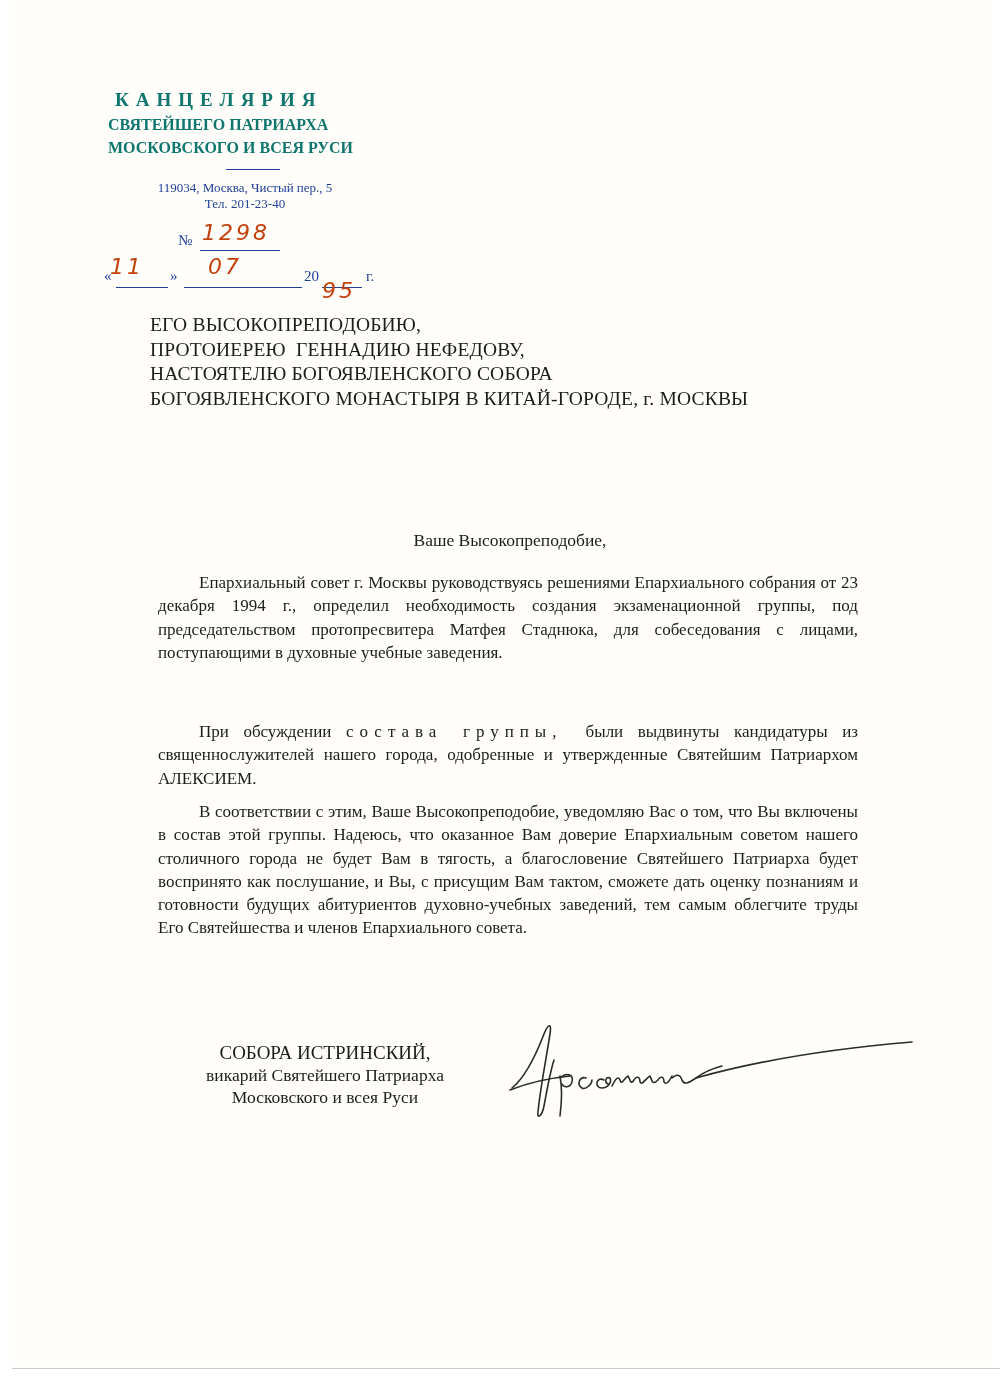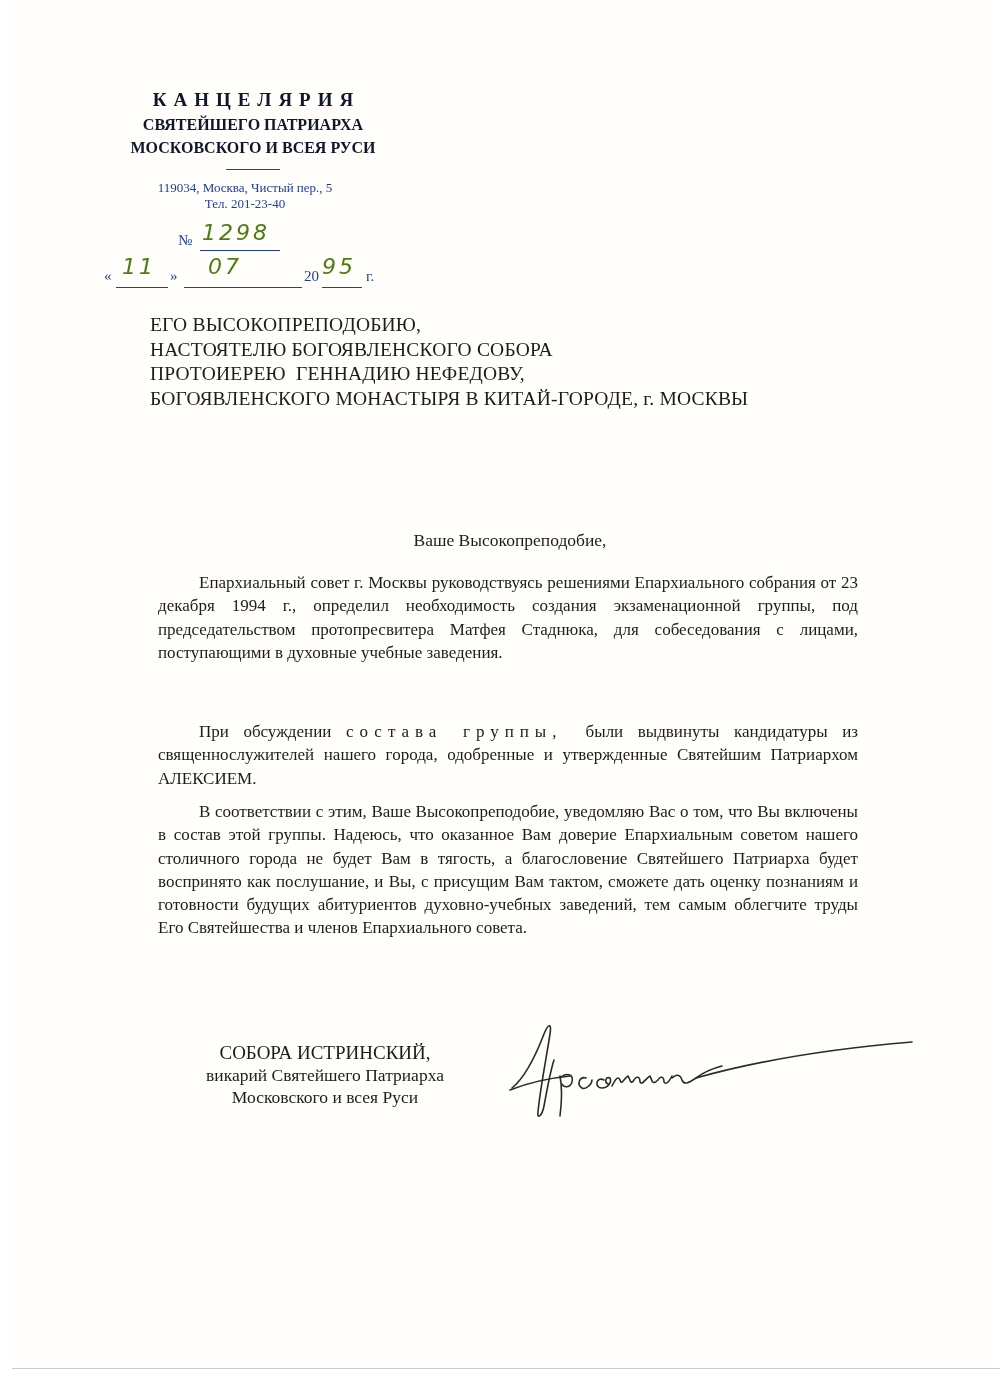--- a/index.html
+++ b/index.html
@@ -13,21 +13,21 @@
       position: absolute; left: 12px; top: 0; width: 980px; height: 1366px;
       background: #fffefa;
     }
     .bottom-rule {
       position: absolute; left: 12px; top: 1368px; width: 988px; height: 1px;
       background: #c9ccd2;
     }
     
     .letterhead {
       position: absolute; left: 108px; top: 88px; width: 290px;
-      text-align: center; color: #0f172a;
+      color: #0f766e;
     }
     .lh-title {
       font-size: 19px; font-weight: bold; letter-spacing: 7px;
       line-height: 24px; margin-left: 7px;
     }
     .lh-sub {
       font-size: 16px; font-weight: bold; line-height: 21px; margin-top: 2px;
     }
     .lh-rule {
       width: 54px; height: 1px; background: #1f3f9a;
@@ -40,21 +40,21 @@
     
     .num-row {
       position: absolute; left: 178px; top: 222px; height: 30px; color: #1f3f9a;
     }
     .num-label { position: absolute; left: 0; top: 10px; font-size: 15px; }
     .num-line {
       position: absolute; left: 22px; top: 28px; width: 80px; height: 1px; background: #1f3f9a;
     }
     .handwritten {
       font-family: "DejaVu Sans", sans-serif; font-style: italic; font-weight: normal;
-      color: #4d7c0f; font-size: 22px; letter-spacing: 3px;
+      color: #c2410c; font-size: 22px; letter-spacing: 3px;
     }
     .num-value { position: absolute; left: 24px; top: -2px; }
     .date-row {
       position: absolute; left: 104px; top: 254px; width: 290px; height: 34px; color: #1f3f9a;
     }
     .date-q { position: absolute; top: 14px; font-size: 15px; }
     .date-line { position: absolute; top: 33px; height: 1px; background: #1f3f9a; }
     .date-val { position: absolute; top: 0px; }
     .date-text { position: absolute; top: 14px; font-size: 15px; }
 
@@ -107,34 +107,34 @@
 
 <div class="num-row">
   <span class="num-label">№</span>
   <span class="num-value handwritten">1298</span>
   <div class="num-line"></div>
 </div>
 
 <div class="date-row">
   <span class="date-q" style="left:0;">«</span>
   <div class="date-line" style="left:12px;width:52px;"></div>
-  <span class="date-val handwritten" style="left:18px;text-align:right;">11</span>
+  <span class="date-val handwritten" style="left:6px;text-align:right;">11</span>
   <span class="date-q" style="left:66px;">»</span>
   <div class="date-line" style="left:80px;width:118px;"></div>
   <span class="date-val handwritten" style="left:104px;">07</span>
   <span class="date-text" style="left:200px;">20</span>
   <div class="date-line" style="left:218px;width:40px;"></div>
-  <span class="date-val handwritten" style="left:218px;">95</span>
+  <span class="date-val handwritten" style="left:218px;margin-top:24px;">95</span>
   <span class="date-text" style="left:262px;">г.</span>
 </div>
 
 <div class="addressee">
   <div>ЕГО ВЫСОКОПРЕПОДОБИЮ,</div>
+  <div style="white-space:pre;">ПРОТОИЕРЕЮ  ГЕННАДИЮ НЕФЕДОВУ,</div>
   <div>НАСТОЯТЕЛЮ БОГОЯВЛЕНСКОГО СОБОРА</div>
-  <div style="white-space:pre;">ПРОТОИЕРЕЮ  ГЕННАДИЮ НЕФЕДОВУ,</div>
   <div>БОГОЯВЛЕНСКОГО МОНАСТЫРЯ В КИТАЙ-ГОРОДЕ, г. МОСКВЫ</div>
 </div>
 
 <div class="salutation">Ваше Высокопреподобие,</div>
 
 <div class="body-text p1">
   <p>Епархиальный совет г. Москвы руководствуясь решениями Епархиального собрания от 23 декабря 1994 г., определил необходимость создания экзаменационной группы, под председательством протопресвитера Матфея Стаднюка, для собеседования с лицами, поступающими в духовные учебные заведения.</p>
 </div>
 
 <div class="body-text p2">

